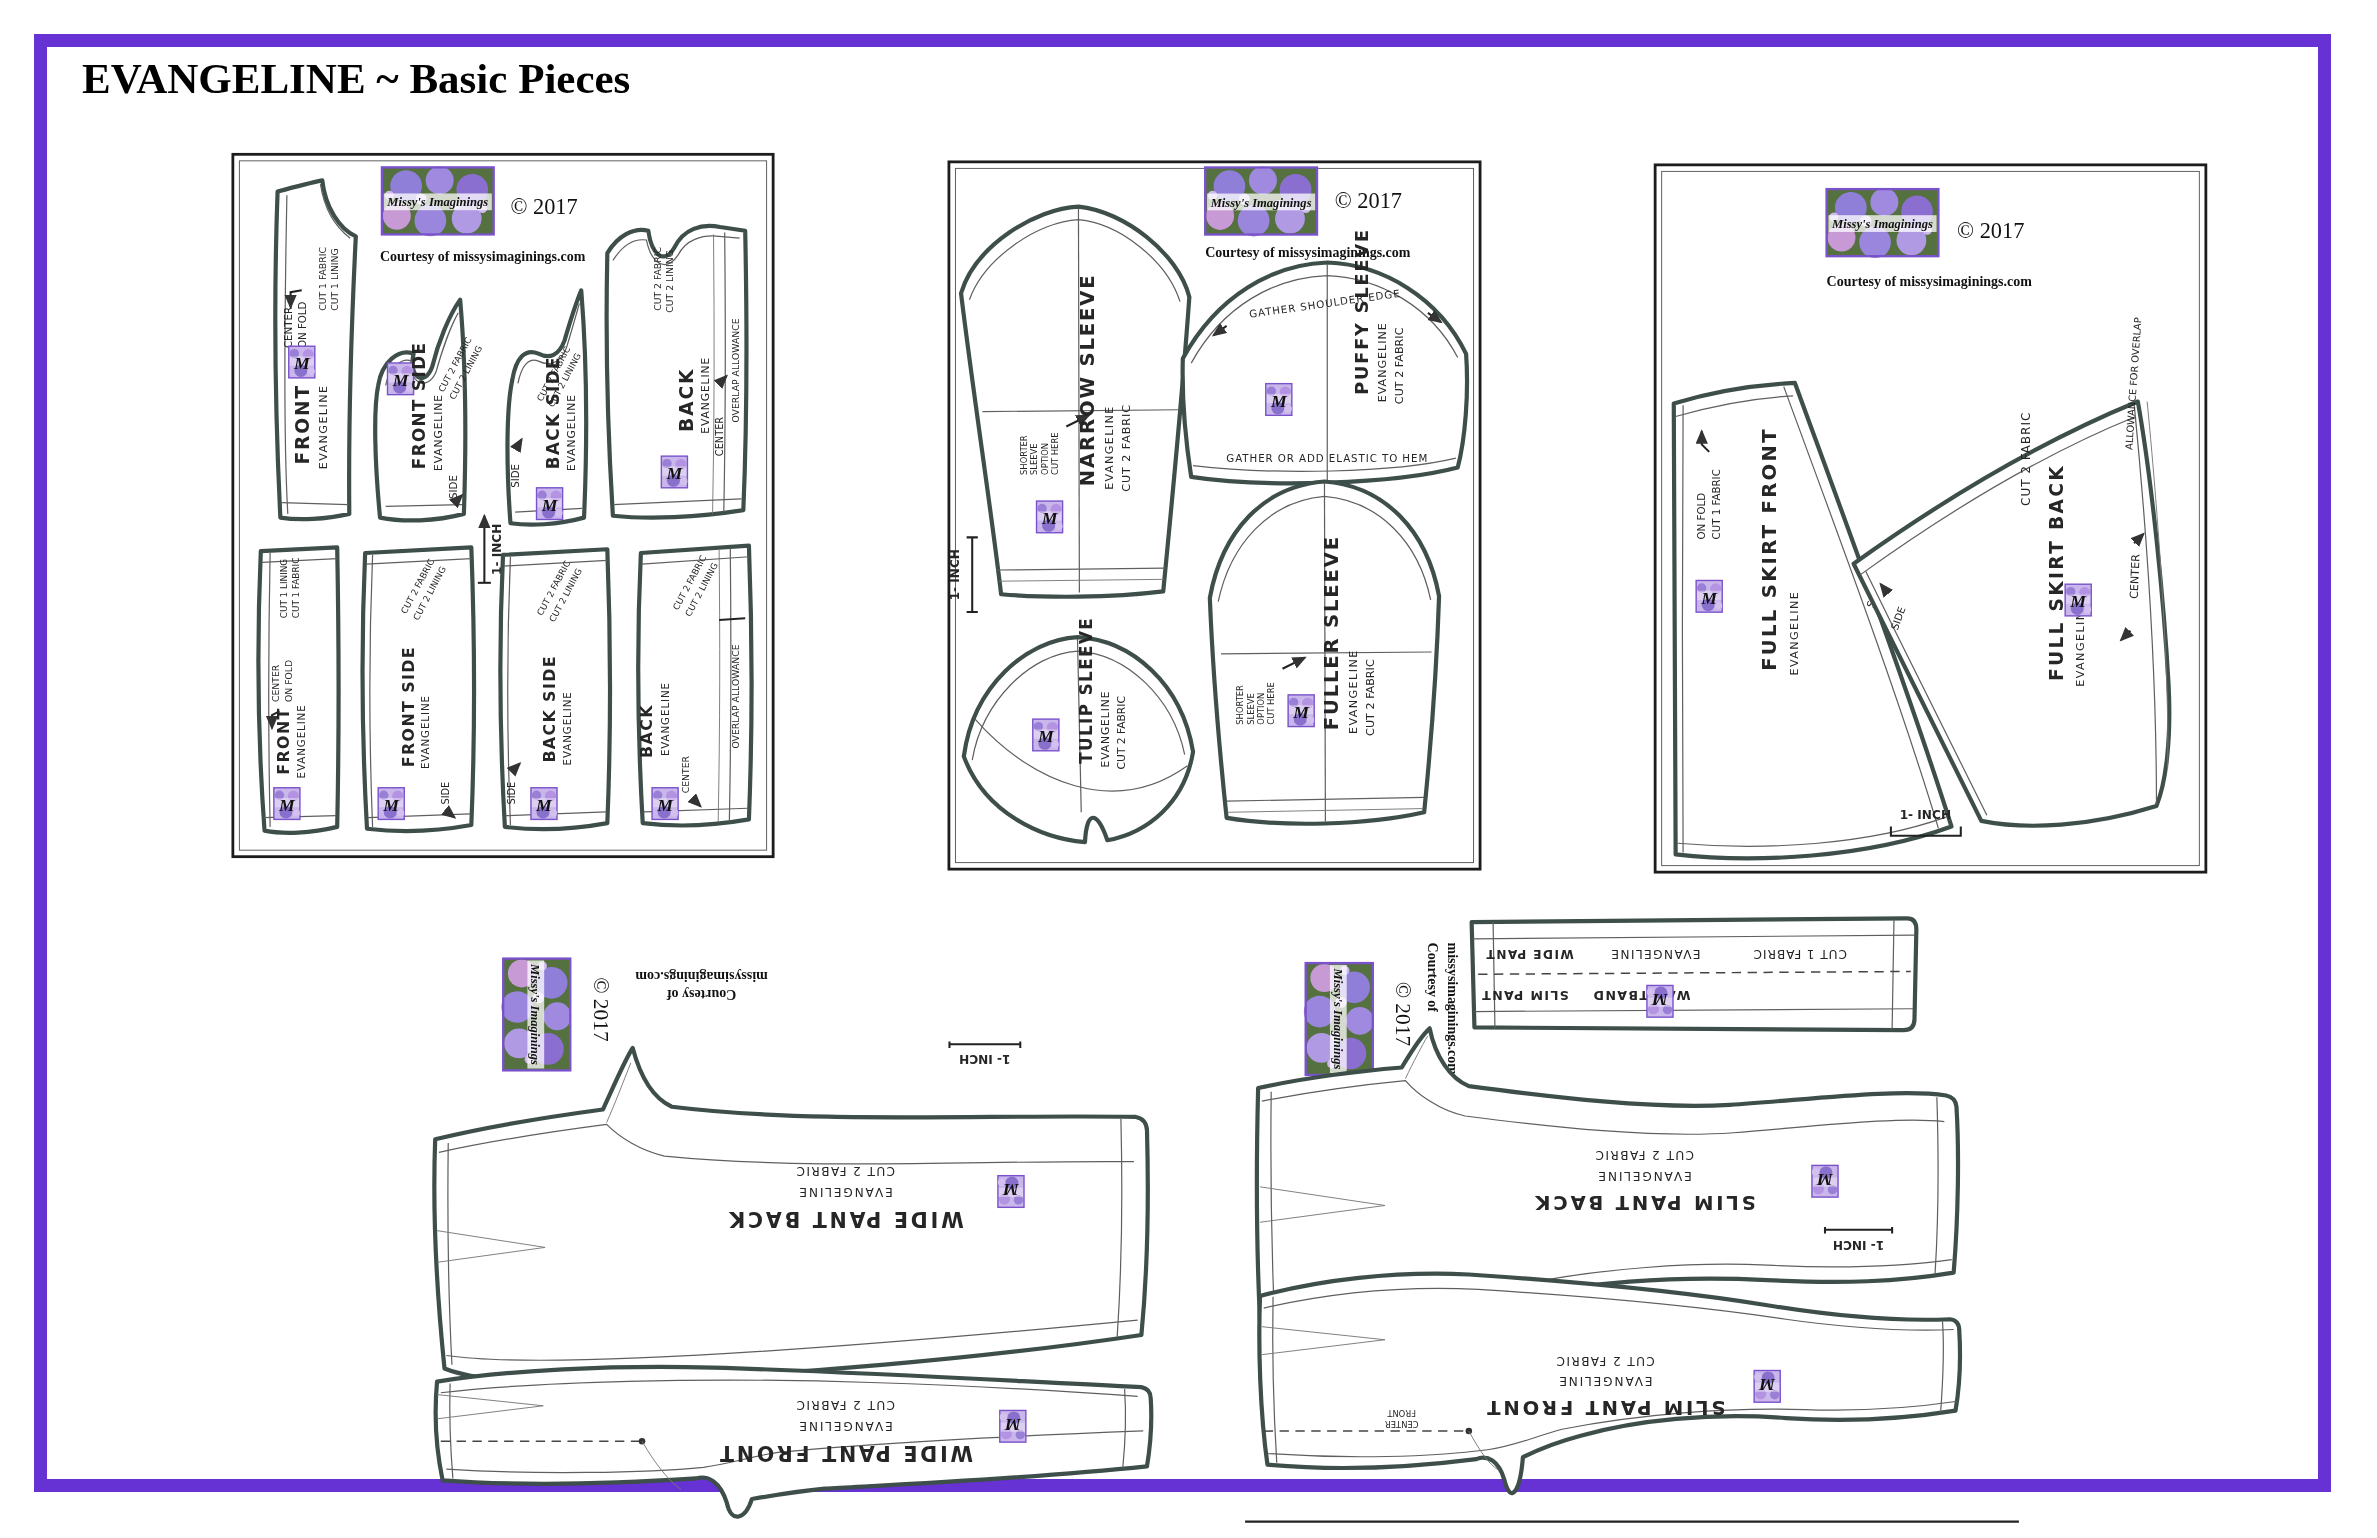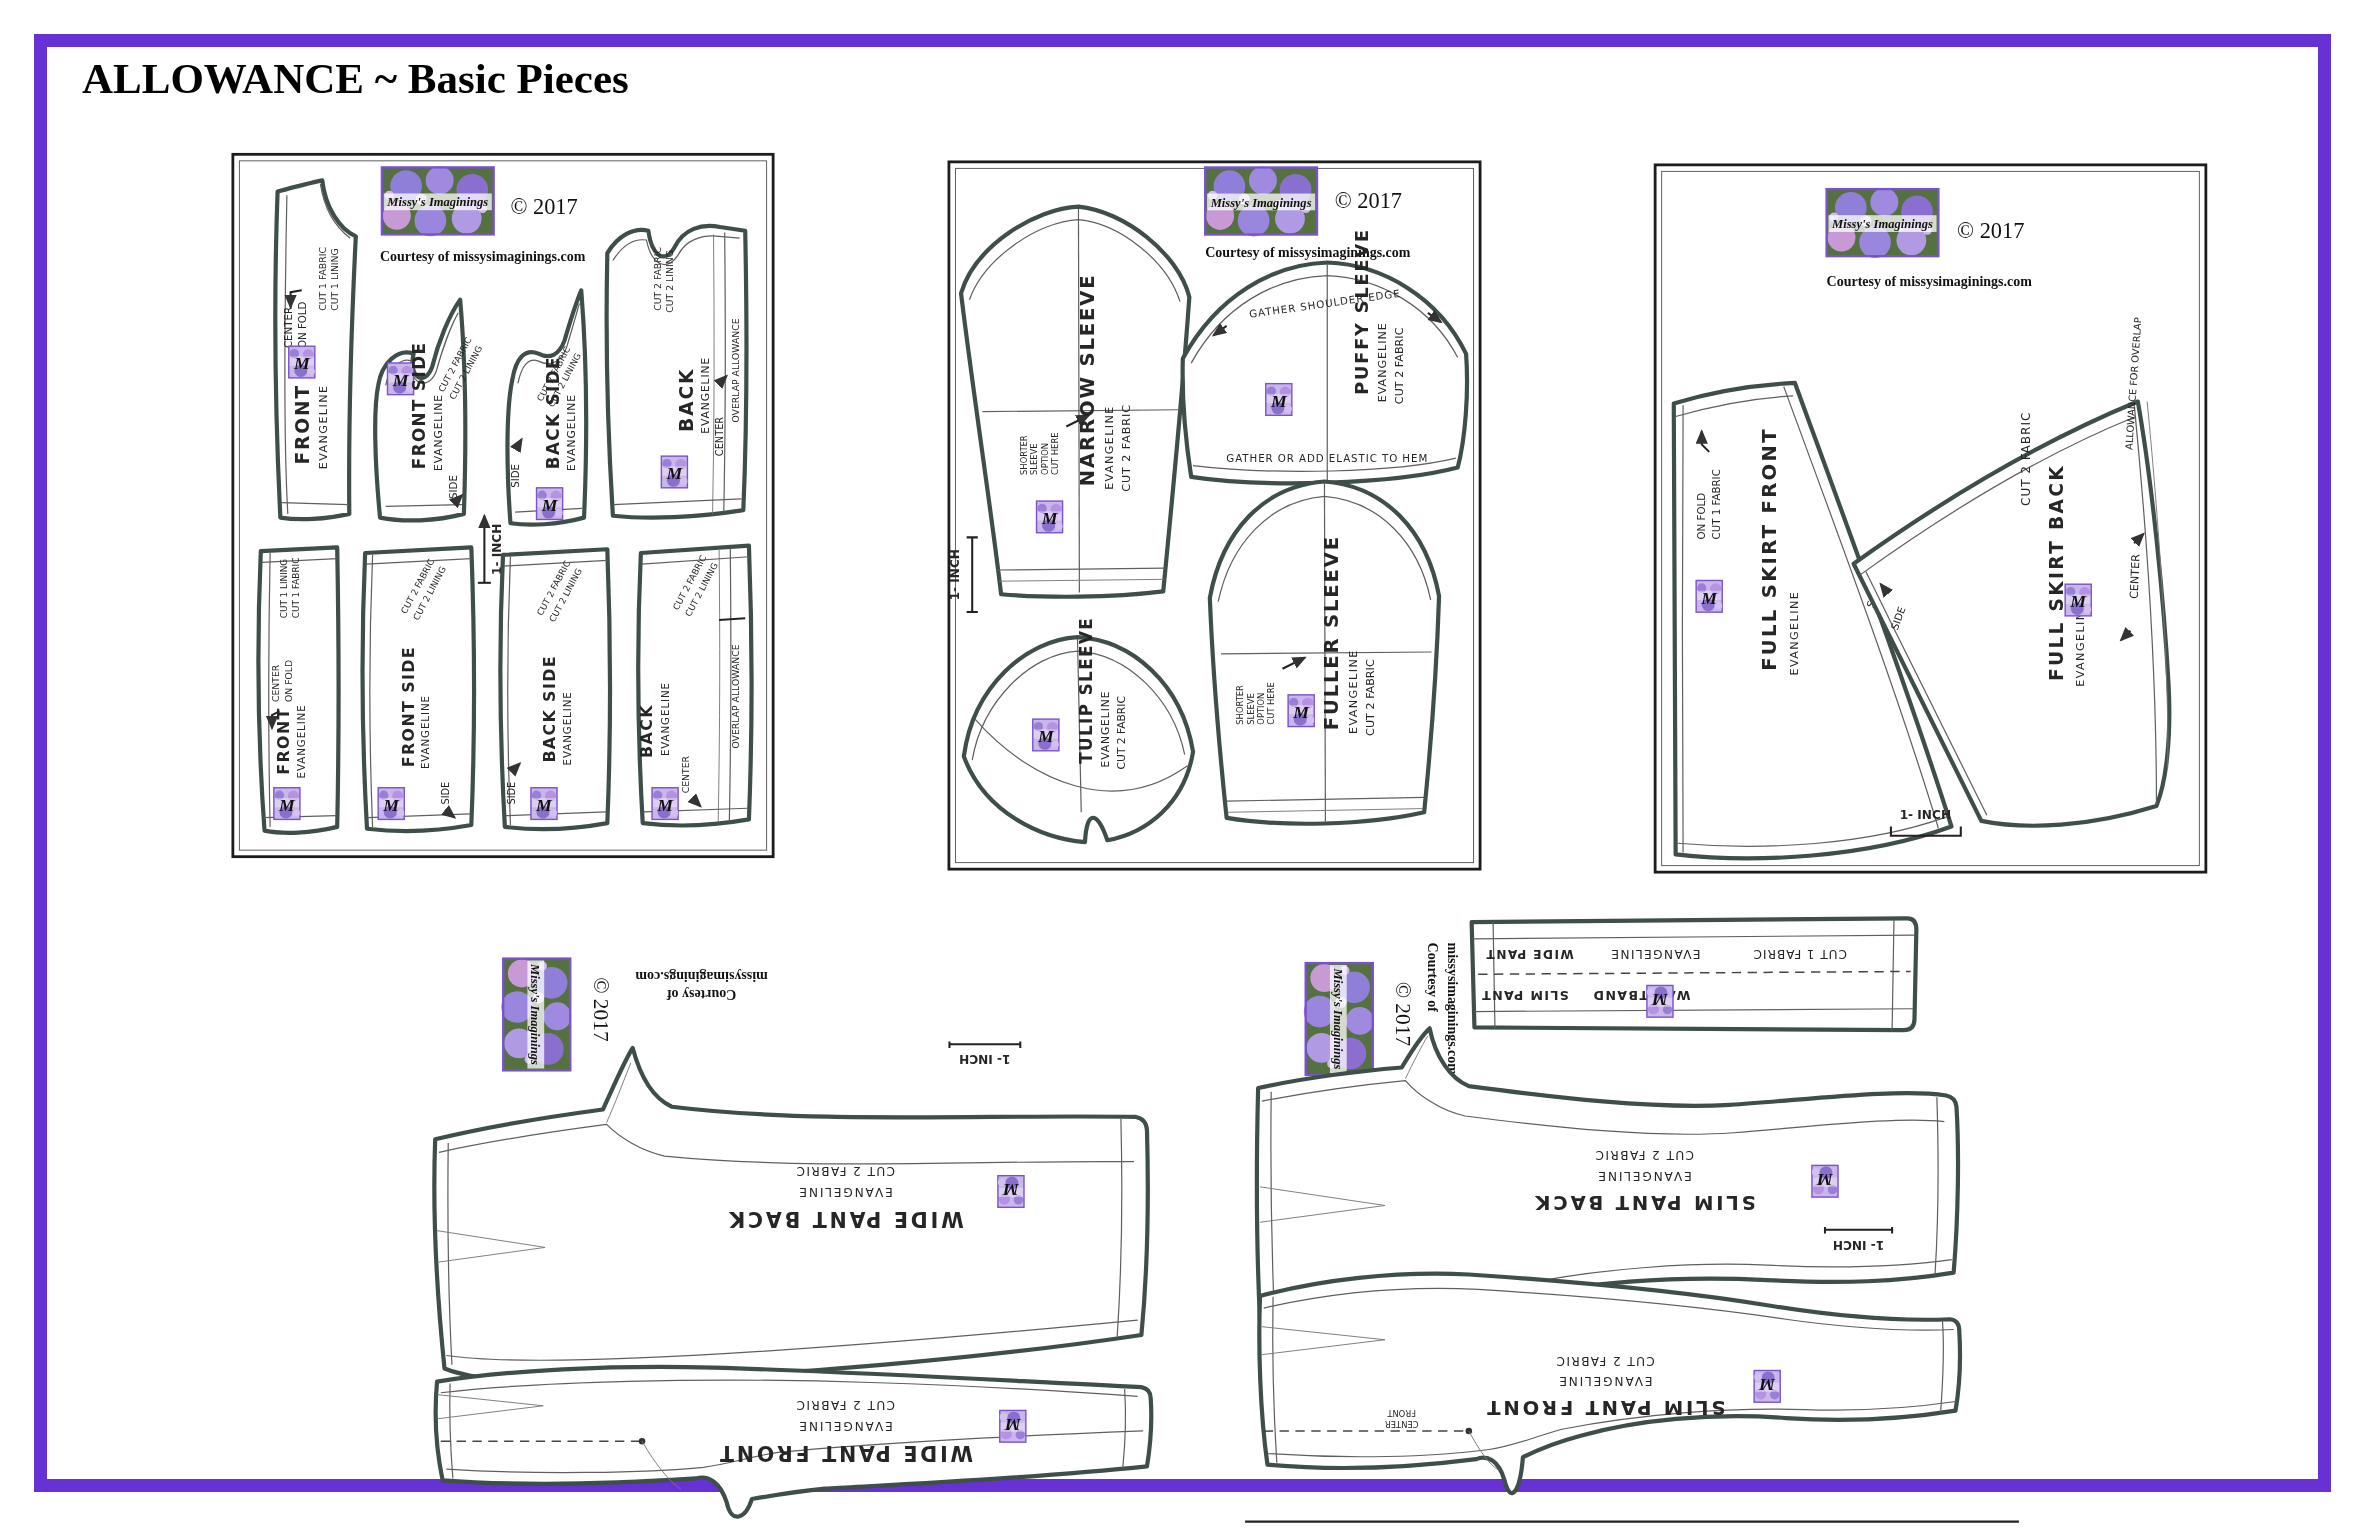--- a/index.html
+++ b/index.html
@@ -21,21 +21,21 @@
   .brd1{fill:#ffffff;stroke:#1c1c1c;stroke-width:3;}
   .brd2{fill:none;stroke:#555;stroke-width:1;}
   .dash{fill:none;stroke:#444;stroke-width:1.6;stroke-dasharray:10 7;}
   .mark{stroke:#222;stroke-width:2.2;fill:none;}
 </style>
 </head>
 <body>
 
 <div id="page">
   <div id="frame"></div>
-  <h1 id="title">ALLOWANCE ~ Basic Pieces</h1>
+  <h1 id="title">EVANGELINE ~ Basic Pieces</h1>
 
   <svg width="0" height="0" style="position:absolute">
     <defs>
       <marker id="ah" markerWidth="8" markerHeight="8" refX="6" refY="3" orient="auto">
         <path d="M0,0 L7,3 L0,6 Z" fill="#333"></path>
       </marker>
       <g id="banner-logo">
         <rect x="0" y="0" width="120" height="72" fill="#55713f"></rect>
         <circle cx="26" cy="20" r="17" fill="#8f7fd8"></circle>
         <circle cx="62" cy="14" r="15" fill="#a08ae0"></circle>

